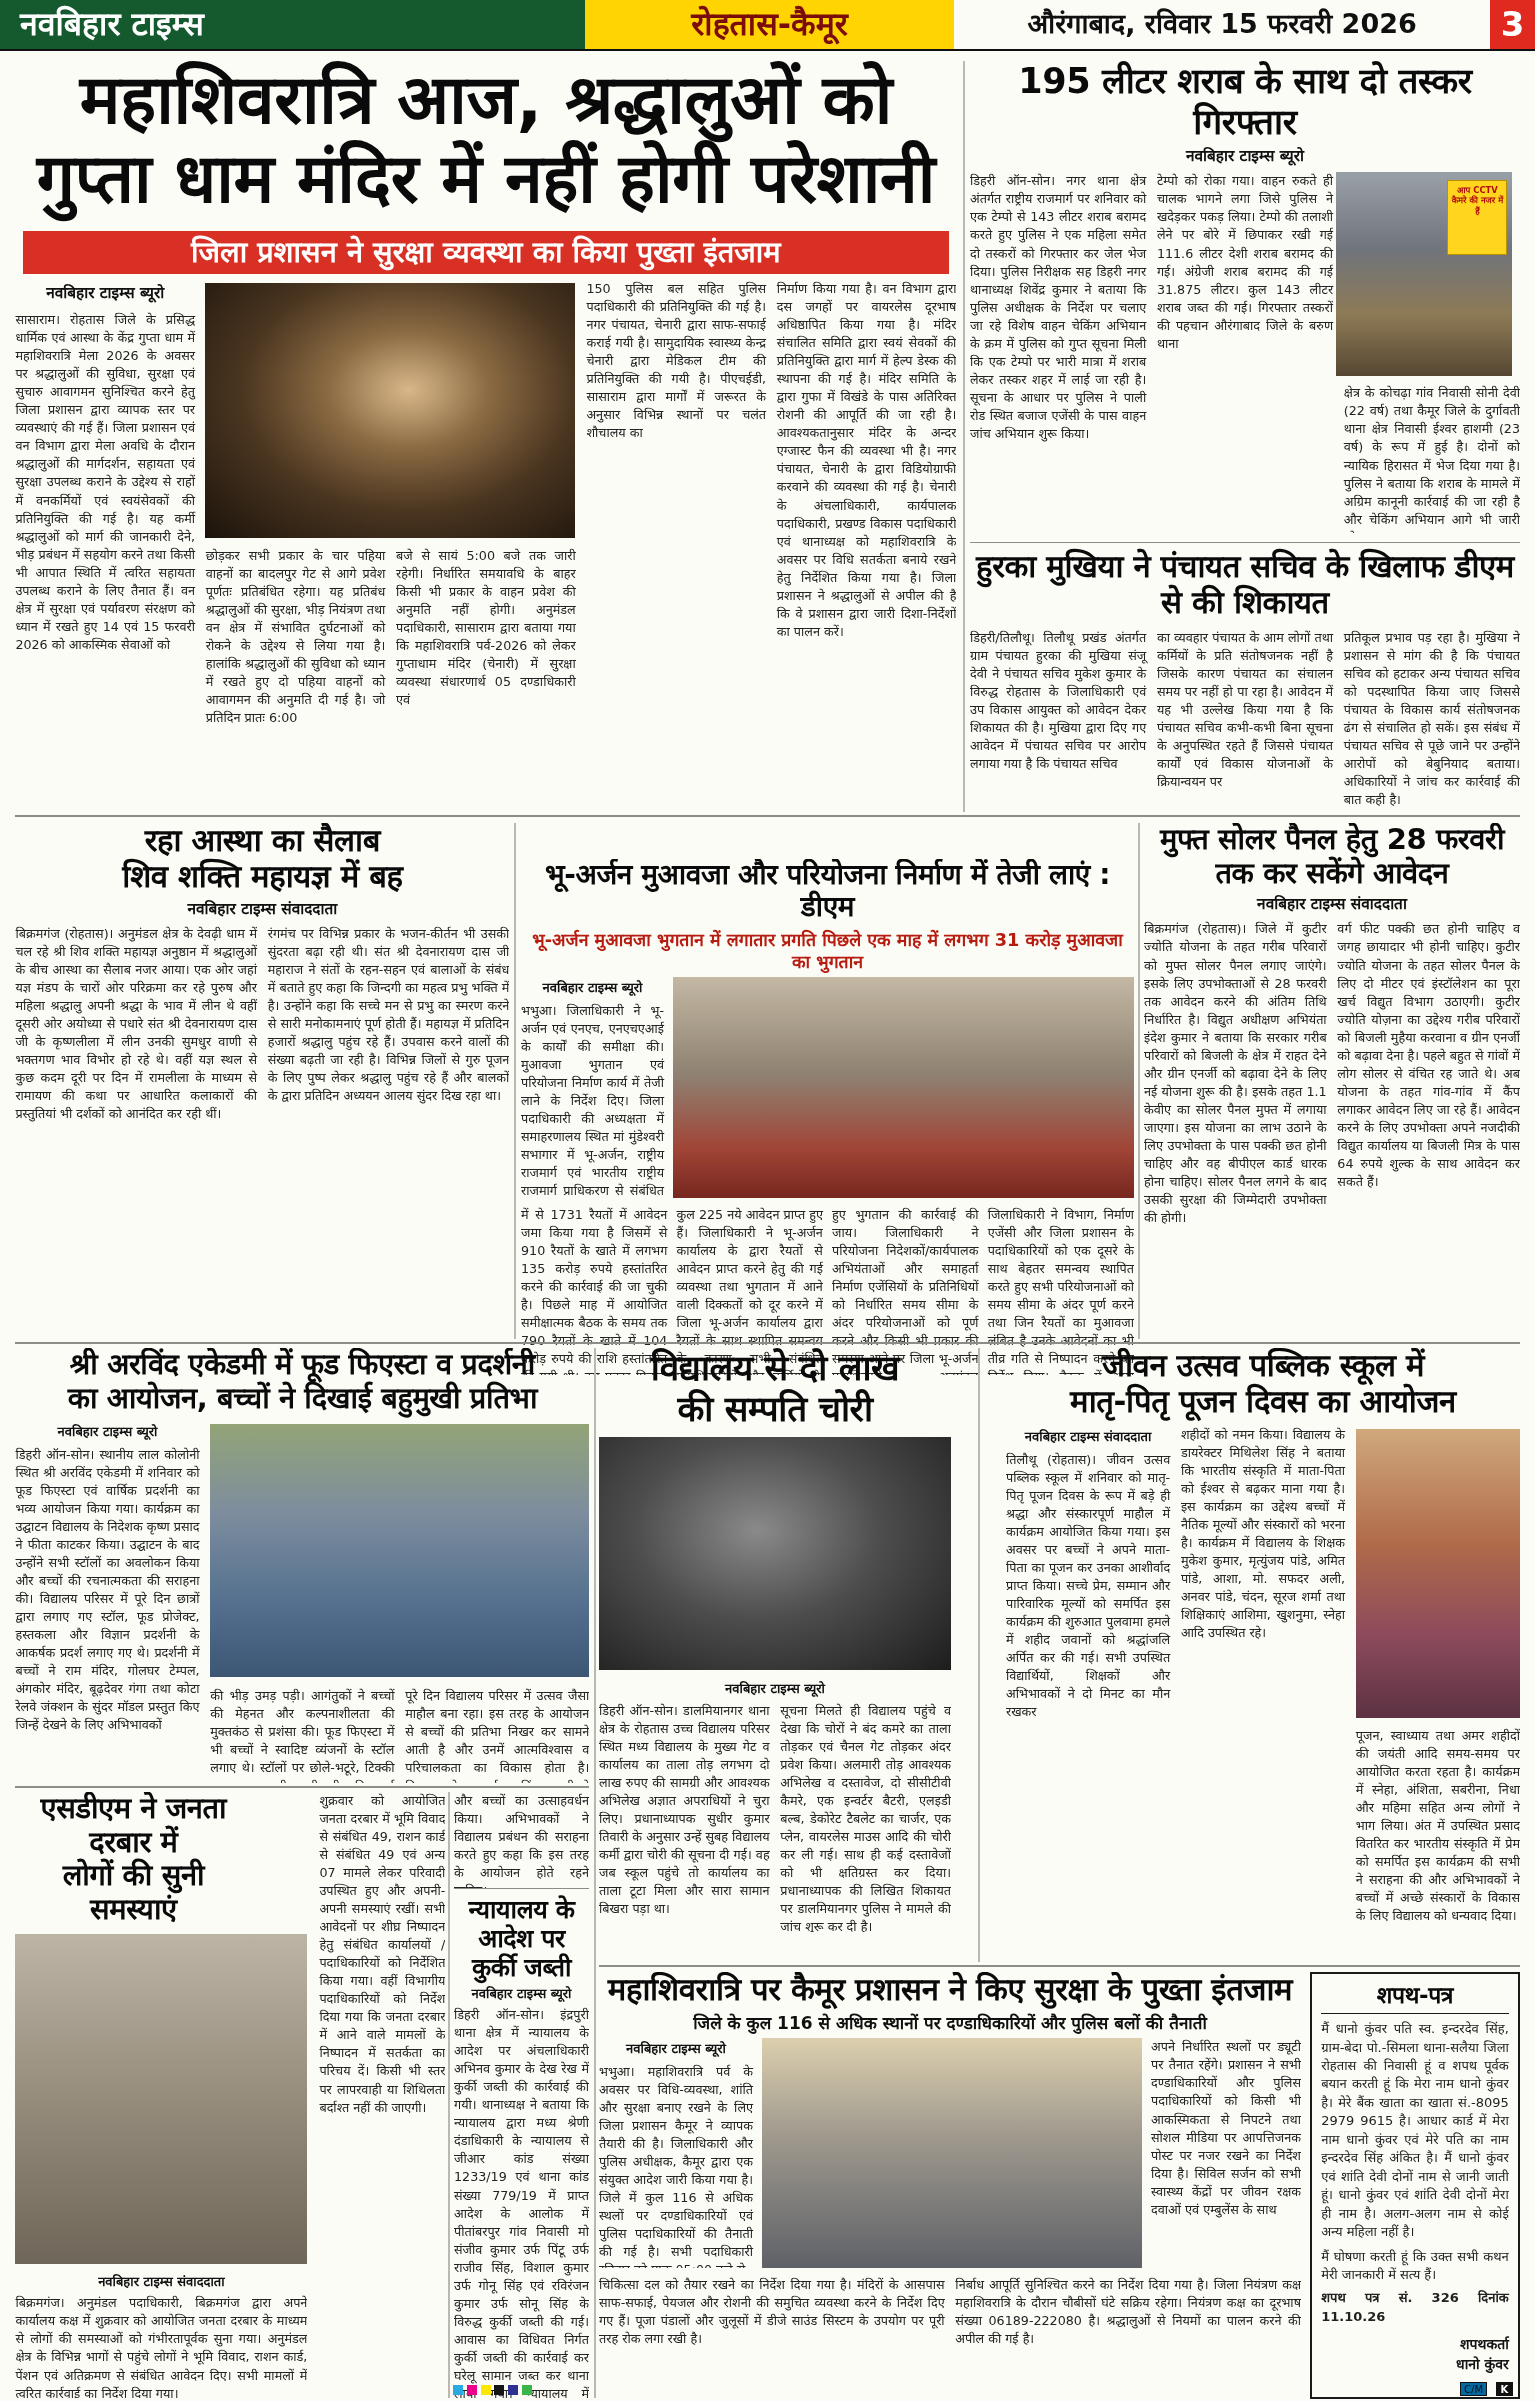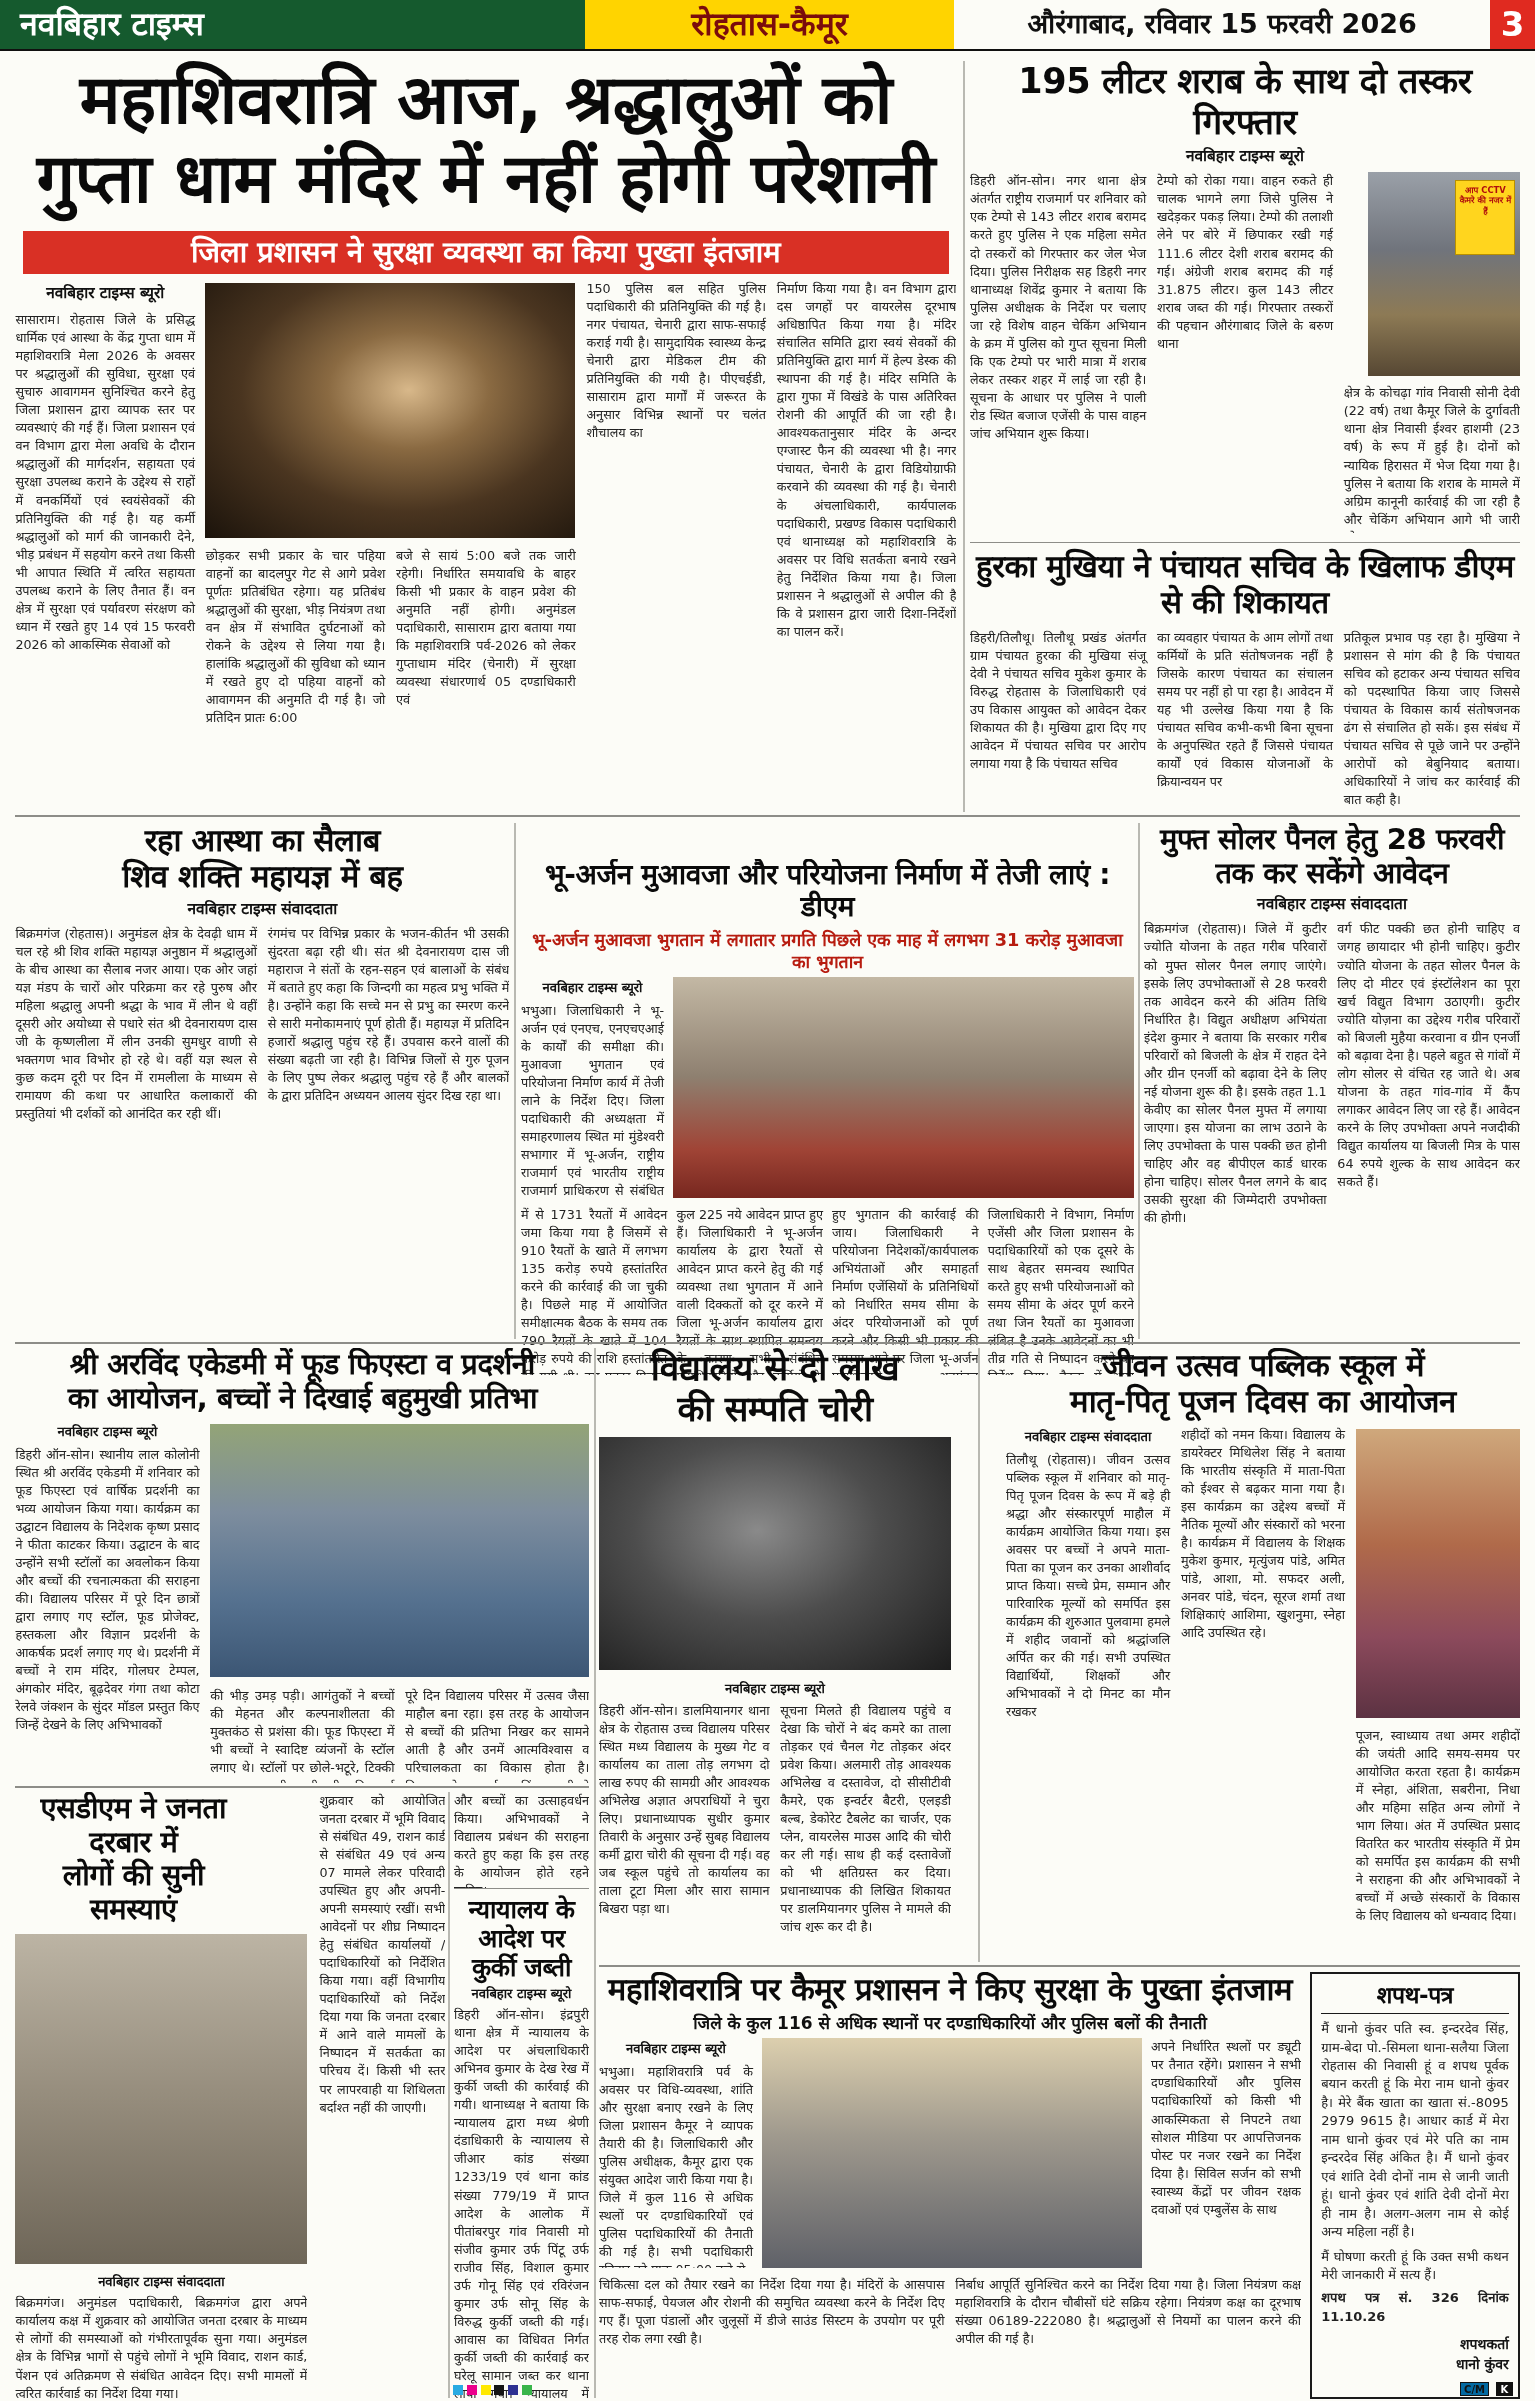--- a/index.html
+++ b/index.html
@@ -27,21 +27,21 @@
   .ph-darbar { background: linear-gradient(180deg, #bcb4a4 0%, #958c7c 50%, #6e6658 100%); }
   .ph-hall   { background: linear-gradient(180deg, #dccfae 0%, #a09a8e 42%, #5f6168 100%); }
   .poster { position:absolute; right:4.6px; top:7.7px; width:60px; height:75px; background:#ffd51e; border:0.8px solid #b89000; color:#b00d0d; font-weight:bold; font-size:8.4px; line-height:1.25; text-align:center; padding:3.8px 1.5px; overflow:hidden; }
   #masthead { position:absolute; left:0; top:0; width:1535px; height:51px; border-bottom:2.3px solid #101010; display:flex; }
   .mh-green { width:590px; background:#155a2e; color:#ffffff; font-weight:bold; font-size:32px; line-height:48px; padding-left:20px; }
   .mh-yellow { width:372px; background:#ffd400; color:#7a0c0c; font-weight:bold; font-size:32px; line-height:48px; text-align:center; }
   .mh-white { width:541px; background:#fcfcf7; color:#101010; font-weight:bold; font-size:27px; line-height:48px; text-align:center; }
   .mh-red { width:45px; background:#e02a20; color:#fff; font-weight:bold; font-size:34px; line-height:48px; text-align:center; }
   .mh-tail { flex:1; background:#fcfcf7; }
   .sig { text-align:right; font-weight:bold; font-size:14px; margin-top:9.2px; line-height:1.4; }
-  .mark-cm { position:absolute; font-size:10px; font-weight:bold; border:0.8px solid #111; background:#0369a1; color:#111; padding:0.8px 3.1px; bottom:4.6px; }
+  .mark-cm { position:absolute; font-size:10px; font-weight:normal; border:0.8px solid #111; background:#0369a1; color:#111; padding:0.8px 3.1px; bottom:4.6px; }
   .mark-k { position:absolute; font-size:10px; font-weight:bold; background:#111; color:#fff; padding:1.5px 4.6px; bottom:4.6px; }
   .sq { position:absolute; width:10px; height:10px; bottom:6.1px; }
 </style>
 </head>
 <body>
 
 <div id="page">
 
   <div id="masthead">
     <div class="mh-green">नवबिहार टाइम्स</div>
@@ -67,21 +67,21 @@
         <div class="col bodytext">150 पुलिस बल सहित पुलिस पदाधिकारी की प्रतिनियुक्ति की गई है। नगर पंचायत, चेनारी द्वारा साफ-सफाई कराई गयी है। सामुदायिक स्वास्थ्य केन्द्र चेनारी द्वारा मेडिकल टीम की प्रतिनियुक्ति की गयी है। पीएचईडी, सासाराम द्वारा मार्गों में जरूरत के अनुसार विभिन्न स्थानों पर चलंत शौचालय का</div>
         <div class="col bodytext">निर्माण किया गया है। वन विभाग द्वारा दस जगहों पर वायरलेस दूरभाष अधिष्ठापित किया गया है। मंदिर संचालित समिति द्वारा स्वयं सेवकों की प्रतिनियुक्ति द्वारा मार्ग में हेल्प डेस्क की स्थापना की गई है। मंदिर समिति के द्वारा गुफा में विखंडे के पास अतिरिक्त रोशनी की आपूर्ति की जा रही है। आवश्यकतानुसार मंदिर के अन्दर एग्जास्ट फैन की व्यवस्था भी है। नगर पंचायत, चेनारी के द्वारा विडियोग्राफी करवाने की व्यवस्था की गई है। चेनारी के अंचलाधिकारी, कार्यपालक पदाधिकारी, प्रखण्ड विकास पदाधिकारी एवं थानाध्यक्ष को महाशिवरात्रि के अवसर पर विधि सतर्कता बनाये रखने हेतु निर्देशित किया गया है। जिला प्रशासन ने श्रद्धालुओं से अपील की है कि वे प्रशासन द्वारा जारी दिशा-निर्देशों का पालन करें।</div>
       </div>
     </div>
   </div>
 
   <div class="box" style="left:970px; top:61px; width:550px; height:476px;">
     <div class="headline" style="font-size:35px;">195 लीटर शराब के साथ दो तस्कर गिरफ्तार</div>
     <div class="byline">नवबिहार टाइम्स ब्यूरो</div>
     <div class="cols" style="position:relative; height:361px; overflow:hidden;">
-      <div class="photo ph-police" style="position:absolute; right:0; top:0; width:152px; height:204px;">
+      <div class="photo ph-police" style="position:absolute; right:8px; top:0; width:176px; height:204px;">
         <div class="poster">आप CCTV कैमरे की नजर में हैं</div>
       </div>
       <div class="col bodytext">डिहरी ऑन-सोन। नगर थाना क्षेत्र अंतर्गत राष्ट्रीय राजमार्ग पर शनिवार को एक टेम्पो से 143 लीटर शराब बरामद करते हुए पुलिस ने एक महिला समेत दो तस्करों को गिरफ्तार कर जेल भेज दिया। पुलिस निरीक्षक सह डिहरी नगर थानाध्यक्ष शिवेंद्र कुमार ने बताया कि पुलिस अधीक्षक के निर्देश पर चलाए जा रहे विशेष वाहन चेकिंग अभियान के क्रम में पुलिस को गुप्त सूचना मिली कि एक टेम्पो पर भारी मात्रा में शराब लेकर तस्कर शहर में लाई जा रही है। सूचना के आधार पर पुलिस ने पाली रोड स्थित बजाज एजेंसी के पास वाहन जांच अभियान शुरू किया।</div>
       <div class="col bodytext">टेम्पो को रोका गया। वाहन रुकते ही चालक भागने लगा जिसे पुलिस ने खदेड़कर पकड़ लिया। टेम्पो की तलाशी लेने पर बोरे में छिपाकर रखी गई 111.6 लीटर देशी शराब बरामद की गई। अंग्रेजी शराब बरामद की गई 31.875 लीटर। कुल 143 लीटर शराब जब्त की गई। गिरफ्तार तस्करों की पहचान औरंगाबाद जिले के बरुण थाना</div>
       <div class="col bodytext" style="padding-top:212px;">क्षेत्र के कोचढ़ा गांव निवासी सोनी देवी (22 वर्ष) तथा कैमूर जिले के दुर्गावती थाना क्षेत्र निवासी ईश्वर हाशमी (23 वर्ष) के रूप में हुई है। दोनों को न्यायिक हिरासत में भेज दिया गया है। पुलिस ने बताया कि शराब के मामले में अग्रिम कानूनी कार्रवाई की जा रही है और चेकिंग अभियान आगे भी जारी रहेगा।</div>
     </div>
   </div>
 
   <div class="box" style="left:970px; top:542px; width:550px; height:270px; border-top:1.5px solid #8d8d88; padding-top:6.1px;">
     <div class="headline" style="font-size:31px;">हुरका मुखिया ने पंचायत सचिव के खिलाफ डीएम से की शिकायत</div>

